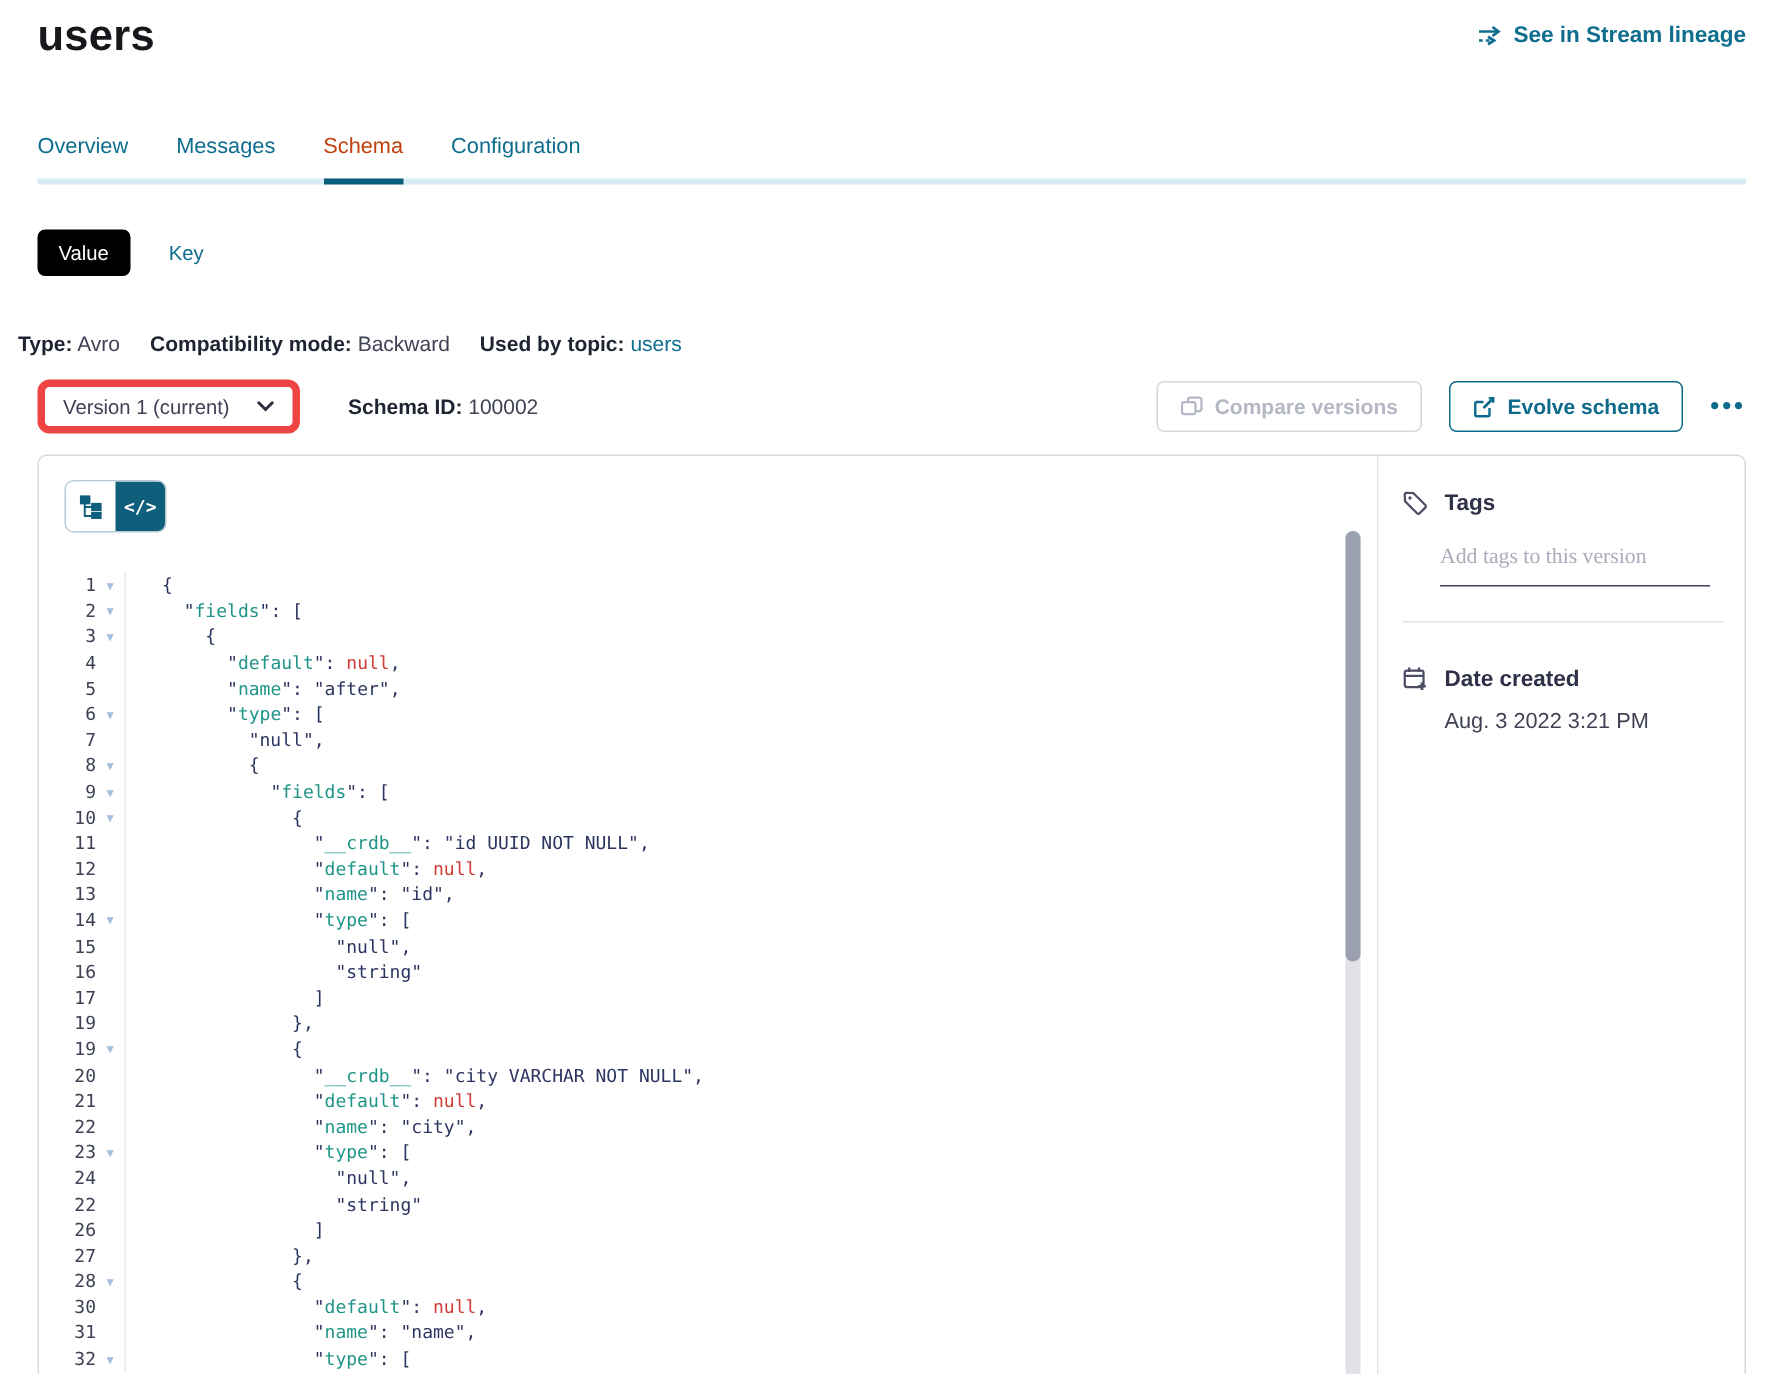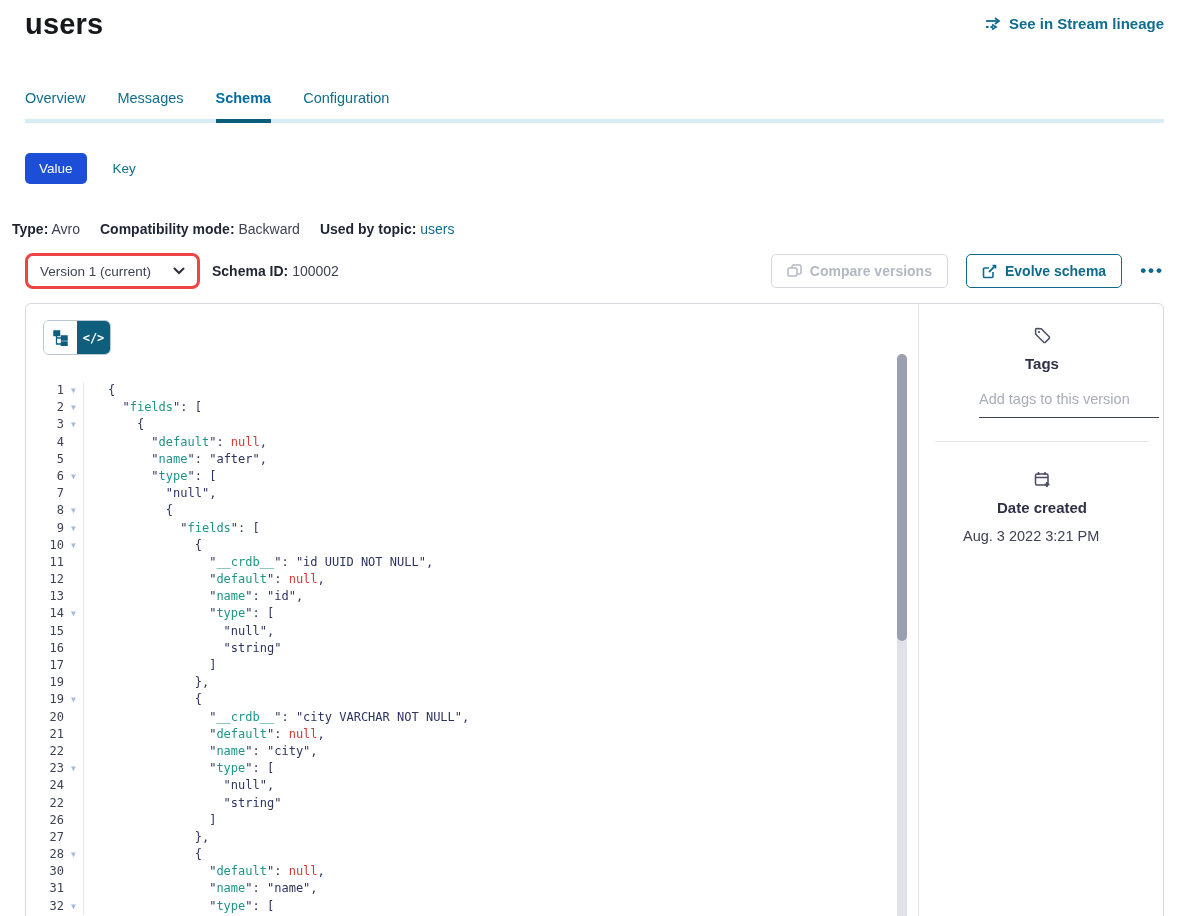--- a/index.html
+++ b/index.html
@@ -9,42 +9,42 @@
 
   
   .page-title { position:absolute; left:25px; top:8px; font-size:29px; font-weight:700; color:#17181c; letter-spacing:.2px; }
   .lineage-link { position:absolute; right:25px; top:15px; display:flex; align-items:center; gap:7px;
                   color:#0f6d8e; font-size:15px; font-weight:700; cursor:pointer; }
 
   
   .tabbar { position:absolute; left:25px; right:25px; top:90px; }
   .tabs { display:flex; gap:32px; }
   .tab { font-size:14.5px; color:#0f6d8e; padding-bottom:13px; position:relative; cursor:pointer; }
-  .tab.active { color:#0369a1; font-weight:700; }
+  .tab.active { color:#c2410c; font-weight:400; }
   .tab.active::after { content:""; position:absolute; left:0; right:0; bottom:-4px; height:4px; background:#0b5d7c; z-index:2; }
   .tabs-underline { height:4px; background:#d8ecf4; }
 
   
   .vk-row { position:absolute; left:25px; top:153px; display:flex; align-items:center; gap:26px; }
-  .value-btn { background:#1d4ed8; color:#fff; font-size:13.5px; padding:8px 14px; border-radius:5px; border:none; cursor:pointer; }
+  .value-btn { background:#000000; color:#fff; font-size:13.5px; padding:8px 14px; border-radius:5px; border:none; cursor:pointer; }
   .key-link { color:#0f6d8e; font-size:13.5px; cursor:pointer; }
 
   
   .meta-row { position:absolute; left:12px; top:221px; display:flex; gap:20px; font-size:14px; }
   .meta-item b { color:#1f2433; font-weight:700; }
   .meta-item span { color:#3f4254; }
   .meta-item a { color:#0f6d8e; text-decoration:none; cursor:pointer; }
 
   
   .version-bar { position:absolute; left:25px; right:25px; top:253px; display:flex; align-items:center; }
-  .version-select { width:175px; height:36px; border:3px solid #ef4444; border-radius:8px; background:#fff;
+  .version-select { width:175px; height:36px; border:5px solid #ef4444; border-radius:8px; background:#fff;
                     display:flex; align-items:center; justify-content:space-between; padding:0 12px;
                     font-size:13.5px; color:#3f4254; cursor:pointer; }
   .schema-id { margin-left:12px; font-size:14px; }
-  .schema-id b { color:#1f2433; }
+  .schema-id b { color:#1f2433;margin-left:20px; }
   .vb-right { margin-left:auto; display:flex; align-items:center; gap:18px; }
   .btn { height:34px; display:flex; align-items:center; gap:8px; padding:0 15px; border-radius:5px;
          font-size:14px; background:#fff; cursor:pointer; font-family:inherit; }
   .btn-disabled { border:1px solid #d4d7de; color:#b4b8c4; font-weight:700; cursor:default; }
   .btn-primary-outline { border:1px solid #0d6a8b; color:#0d6a8b; font-weight:700; }
   .more-btn { color:#0d6a8b; font-size:17px; font-weight:700; letter-spacing:2px; cursor:pointer; border:none; background:none; }
 
   
   .panel { position:absolute; left:25px; right:25px; top:303px; height:660px;
            border:1px solid #d6d9df; border-radius:6px; display:flex; background:#fff; }
@@ -62,25 +62,25 @@
   .tk-k { color:#1f9488; }
   .tk-s { color:#2c3560; }
   .tk-p { color:#2c3560; }
   .tk-n { color:#cf3b35; }
 
   .scroll-track { position:absolute; top:50px; right:11px; bottom:0; width:10px; background:#e1e2e8; border-radius:6px; }
   .scroll-thumb { position:absolute; top:0; left:0; width:10px; height:287px; background:#9aa0b0; border-radius:6px; cursor:grab; }
 
   
   .sidebar { width:245px; flex:0 0 auto; border-left:1px solid #e3e4e9; padding:23px 14px 0 16px; }
-  .side-head { display:flex; align-items:center; gap:11px; font-size:15px; font-weight:700; color:#2e3147;flex-direction:column; }
+  .side-head { display:flex; align-items:center; gap:11px; font-size:15px; font-weight:700; color:#2e3147; }
   .side-head svg { flex:0 0 auto; }
-  .tags-input { display:block; margin:17px 0 0 44px; width:calc(100% - 34px); border:none; outline:none;
+  .tags-input { display:block; margin:17px 0 0 25px; width:calc(100% - 34px); border:none; outline:none;
                 border-bottom:1px solid #3e4254; font-size:14.5px; padding:2px 0 10px; color:#a21caf;
-                font-family:Liberation Sans, sans-serif; }
+                font-family:Liberation Serif, serif; }
   .tags-input::placeholder { color:#a9acba; }
   .side-divider { margin-top:23px; border:none; border-top:1px solid #e3e4e9; }
   .side-section { margin-top:29px; }
   .side-value { margin:12px 0 0 28px; font-size:14.5px; color:#3f4254; }
   .side-value.dim { color:#8a8d9c; }
 </style>
 </head>
 <body>
 
 <div class="page-title">users</div>

